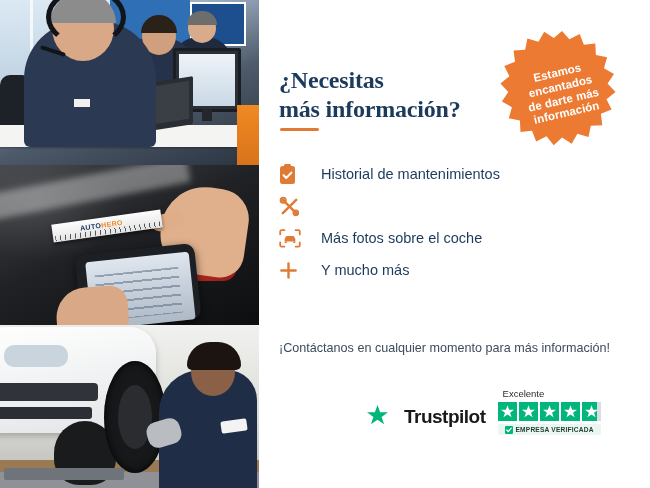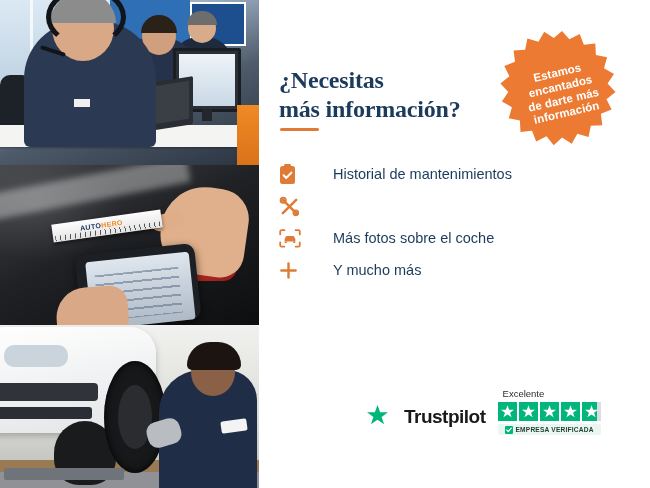--- a/index.html
+++ b/index.html
@@ -94,21 +94,21 @@
   .badge-inner{position:absolute;inset:0;display:flex;flex-direction:column;
     align-items:center;justify-content:center;transform:rotate(-13deg);}
   .badge-ico{margin-bottom:1px;}
   .badge-text{color:#fff;font-weight:bold;font-size:11.5px;line-height:1.2;
     text-align:center;width:96px;letter-spacing:.1px;}
 
   
   .list{position:absolute;left:20px;top:158px;width:300px;}
   .row{display:flex;align-items:center;height:32px;}
   .row .ico{width:30px;height:24px;display:flex;align-items:center;justify-content:flex-start;flex:none;}
-  .row .lbl{font-size:14.5px;color:#1b3a5c;margin-left:24px;white-space:nowrap;}
+  .row .lbl{font-size:14.5px;color:#1b3a5c;margin-left:12px;white-space:nowrap;}
 
   .para{position:absolute;left:20px;top:326px;width:360px;font-size:12.6px;
     line-height:1.55;color:#3d4b5c;}
 
   
   .tp{position:absolute;left:108px;top:388px;width:250px;display:flex;align-items:flex-end;gap:12px;}
   .tp-logo{display:flex;align-items:center;gap:16px;padding-bottom:6px;}
   .tp-word{font-size:19px;font-weight:bold;color:#191919;letter-spacing:-.5px;}
   .tp-right{display:flex;flex-direction:column;align-items:center;gap:3px;}
   .tp-excel{font-size:9.5px;color:#2b2b2b;align-self:flex-start;margin-left:5px;}
@@ -268,21 +268,21 @@
               <line x1="9.5" y1="2.4" x2="9.5" y2="16.6"></line>
               <line x1="2.4" y1="9.5" x2="16.6" y2="9.5"></line>
             </g>
           </svg>
         </span>
         <span class="lbl">Y mucho más</span>
       </div>
     </div>
 
     <p class="para">
-      <br>
+      <span>¡Contáctanos en cualquier momento para más información!</span><br>
     </p>
 
     <div class="tp">
       <div class="tp-logo">
         <span>
           <svg width="21" height="20" viewBox="0 0 21 20" aria-hidden="true">
             <path d="M10.5 0l2.6 7.3H21l-6.4 4.6 2.5 7.4-6.6-4.6L3.9 19.3l2.5-7.4L0 7.3h7.9z" fill="#00B67A"></path>
           </svg>
         </span>
         <span class="tp-word">Trustpilot</span>

